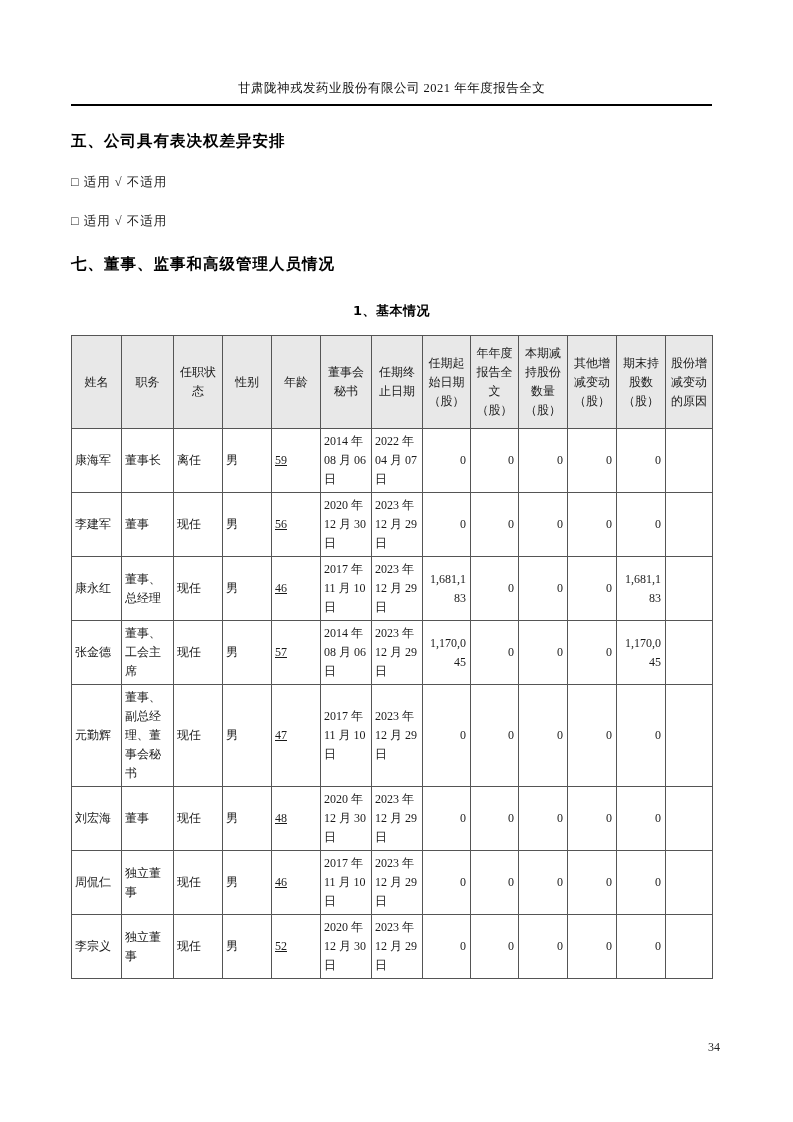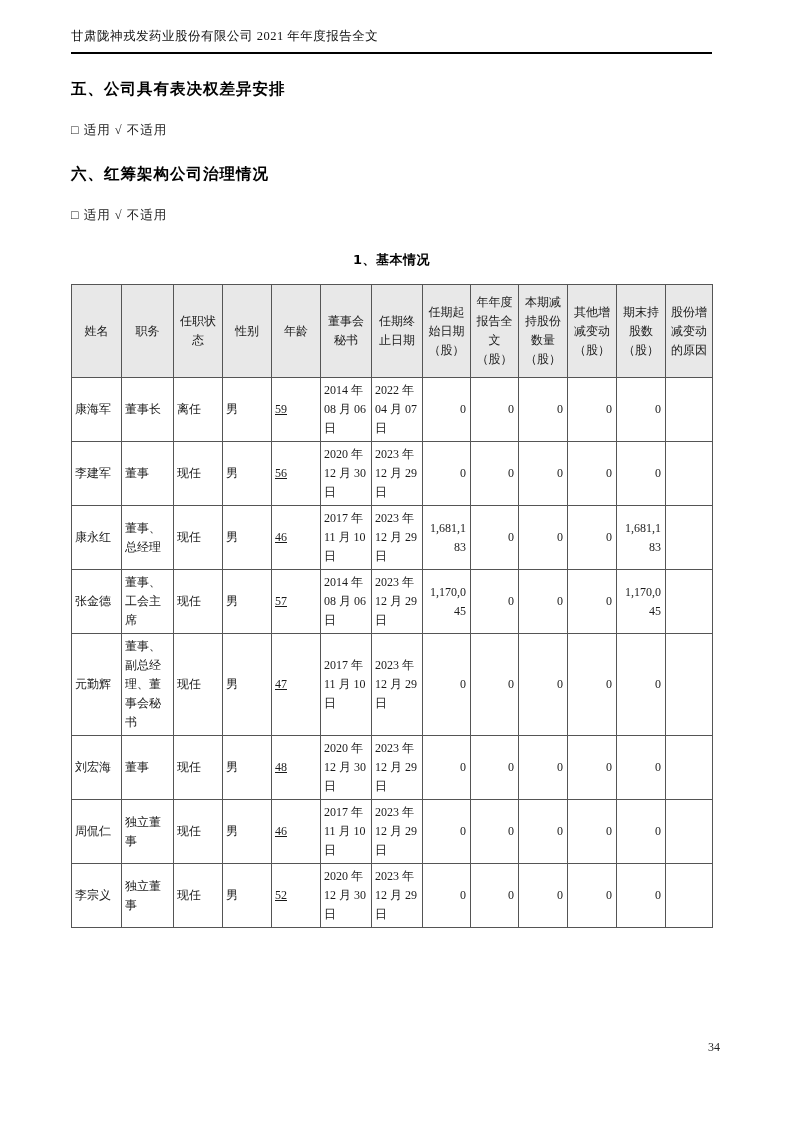--- a/index.html
+++ b/index.html
@@ -6,22 +6,22 @@
   .page{
     position:relative;
     width:793px;height:1122px;
     background:#ffffff;
     font-family:"Liberation Serif","DejaVu Serif",serif;
     color:#1a1a1a;
     overflow:hidden;
   }
   .content{position:absolute;left:71px;top:0;width:641px;}
   .doc-header{
-    margin-top:28px;
-    text-align:left;
+    margin-top:80px;
+    text-align:center;
     font-size:12.5px;
     letter-spacing:0.5px;
     color:#111;
   }
   .header-rule{
     margin-top:7px;
     border:none;
     border-top:2px solid #000;
     height:0;
   }
@@ -107,23 +107,23 @@
   <div class="content">
 
     <div class="doc-header">
       <span>甘肃陇神戎发药业股份有限公司 2021 年年度报告全文</span>
     </div>
     <hr class="header-rule">
 
     <h2 class="sec">五、公司具有表决权差异安排</h2>
     <p class="appl">□ 适用 √ 不适用</p>
 
-    <h2 class="sec">六、红筹架构公司治理情况</h2>
     <p class="appl">□ 适用 √ 不适用</p>
 
+    <h2 class="sec sec7">七、董事、监事和高级管理人员情况</h2>
 
     <h3 class="sub">1、基本情况</h3>
 
     <table class="directors">
       <colgroup>
         <col class="c1">
           <col class="c2">
           <col class="c3">
           <col class="c4">
         <col class="c5">

